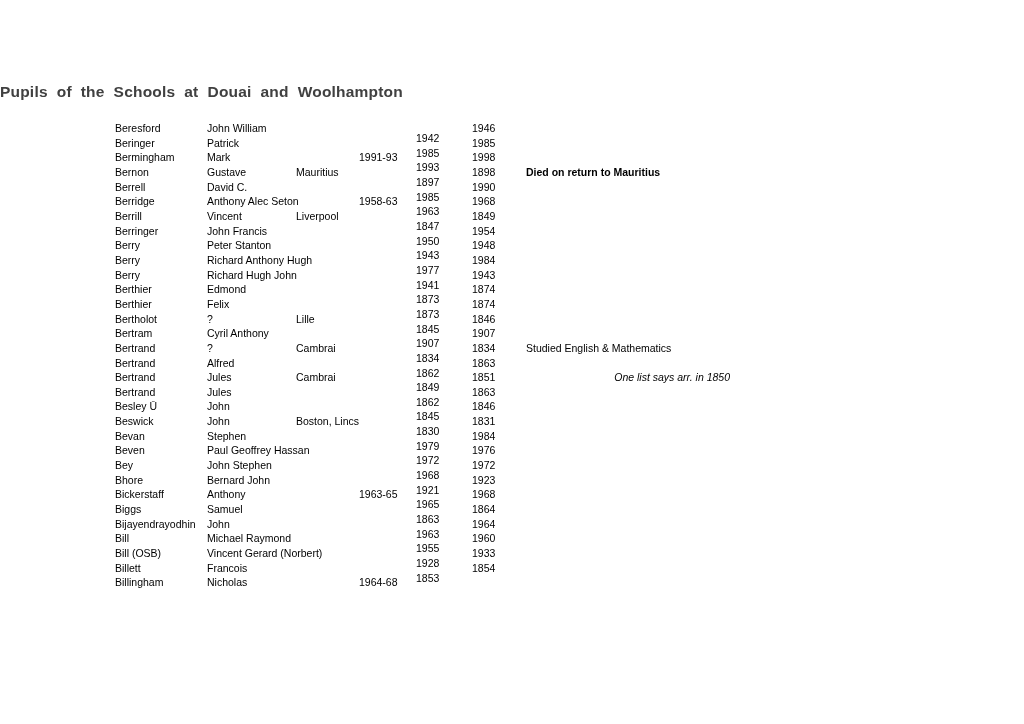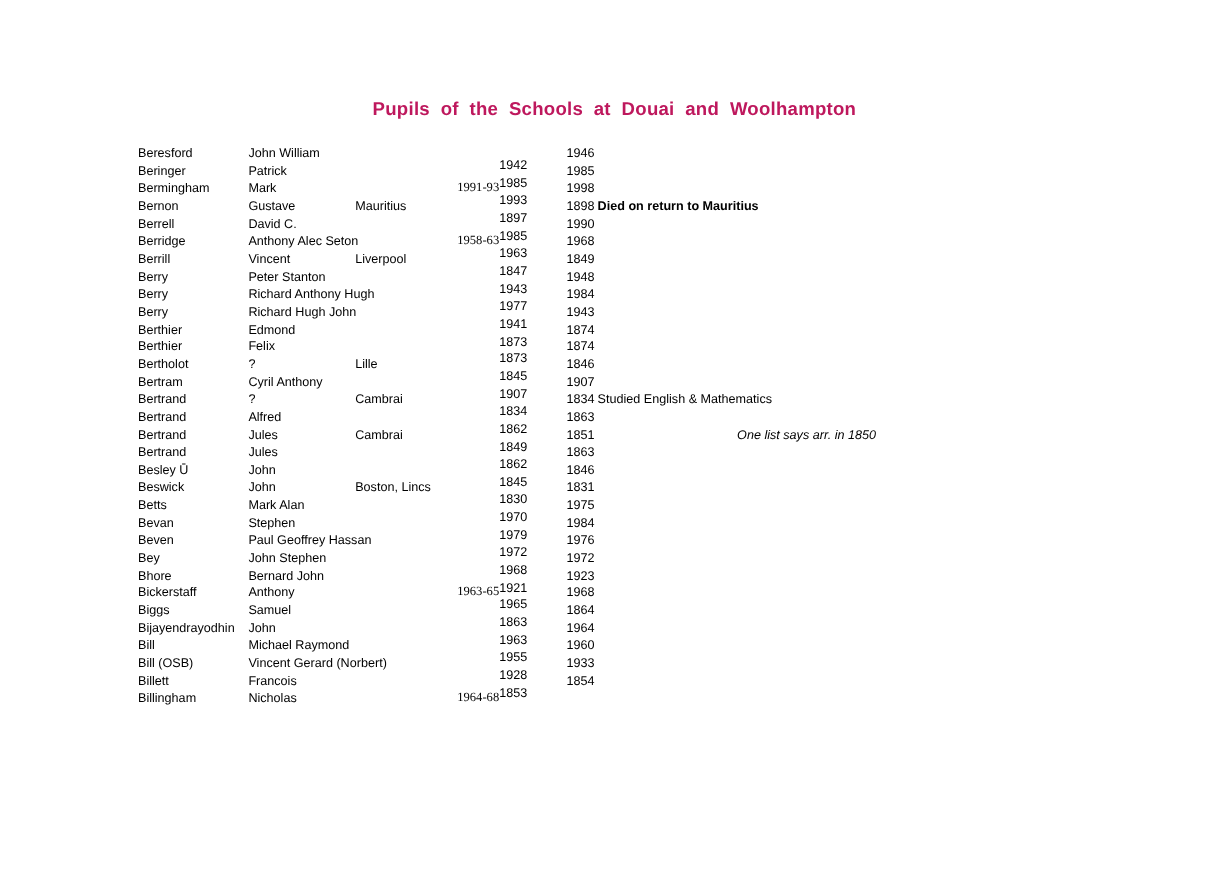--- a/index.html
+++ b/index.html
@@ -15,48 +15,47 @@
     background: #ffffff;
     overflow: hidden;
     color: #000000;
   }
   .doc-title {
     position: absolute;
     top: 83px;
     left: 0;
     width: 100%;
     margin: 0;
-    text-align: center;
     font-size: 15.5px;
     font-weight: bold;
     letter-spacing: 0.2px;
     word-spacing: 4.5px;
-    color: #be185d;
+    color: #404040;
   }
   .rows {
     position: absolute;
     top: 121px;
     left: 0;
     width: 100%;
   }
   .row {
     position: relative;
     height: 14.66px;
     font-size: 10.5px;
     line-height: 14.66px;
     white-space: nowrap;
   }
   .row span { position: absolute; top: 0; }
   .col-surname  { left: 115px; }
   .col-forename { left: 207px; }
   .col-place    { left: 296px; }
-  .col-range    { left: 381px; font-family: Liberation Serif, serif; }
+  .col-range    { left: 359px; }
   .col-from     { left: 416px; width: 26px; margin-top: 10px; }
   .col-to       { left: 472px; width: 26px; }
-  .col-note     { left: 498px; text-align: right; }
+  .col-note     { left: 526px; text-align: right; }
   .col-note.bold { font-weight: bold; }
   .col-note.right { left: 528px; width: 202px; text-align: right; font-style: italic; }
 </style>
 </head>
 <body>
 
 <div class="sheet">
   <h1 class="doc-title">Pupils of the Schools at Douai and Woolhampton</h1>
   <div class="rows">
   <div class="row">
@@ -123,20 +122,29 @@
   <div class="row">
     <span class="col-surname">Berrill</span>
     <span class="col-forename">Vincent</span>
     <span class="col-place">Liverpool</span>
     <span class="col-range"></span>
     <span class="col-from">1847</span>
     <span class="col-to">1849</span>
     <span class="col-note"></span>
   </div>
 
+  <div class="row">
+    <span class="col-surname">Berringer</span>
+    <span class="col-forename">John Francis</span>
+    <span class="col-place"></span>
+    <span class="col-range"></span>
+    <span class="col-from">1950</span>
+    <span class="col-to">1954</span>
+    <span class="col-note"></span>
+  </div>
 
   <div class="row">
     <span class="col-surname">Berry</span>
     <span class="col-forename">Peter Stanton</span>
     <span class="col-place"></span>
     <span class="col-range"></span>
     <span class="col-from">1943</span>
     <span class="col-to">1948</span>
     <span class="col-note"></span>
   </div>
@@ -255,29 +263,20 @@
   <div class="row">
     <span class="col-surname">Beswick</span>
     <span class="col-forename">John</span>
     <span class="col-place">Boston, Lincs</span>
     <span class="col-range"></span>
     <span class="col-from">1830</span>
     <span class="col-to">1831</span>
     <span class="col-note"></span>
   </div>
 
-  <div class="row">
-    <span class="col-surname">Betts</span>
-    <span class="col-forename">Mark Alan</span>
-    <span class="col-place"></span>
-    <span class="col-range"></span>
-    <span class="col-from">1970</span>
-    <span class="col-to">1975</span>
-    <span class="col-note"></span>
-  </div>
 
   <div class="row">
     <span class="col-surname">Bevan</span>
     <span class="col-forename">Stephen</span>
     <span class="col-place"></span>
     <span class="col-range"></span>
     <span class="col-from">1979</span>
     <span class="col-to">1984</span>
     <span class="col-note"></span>
   </div>

